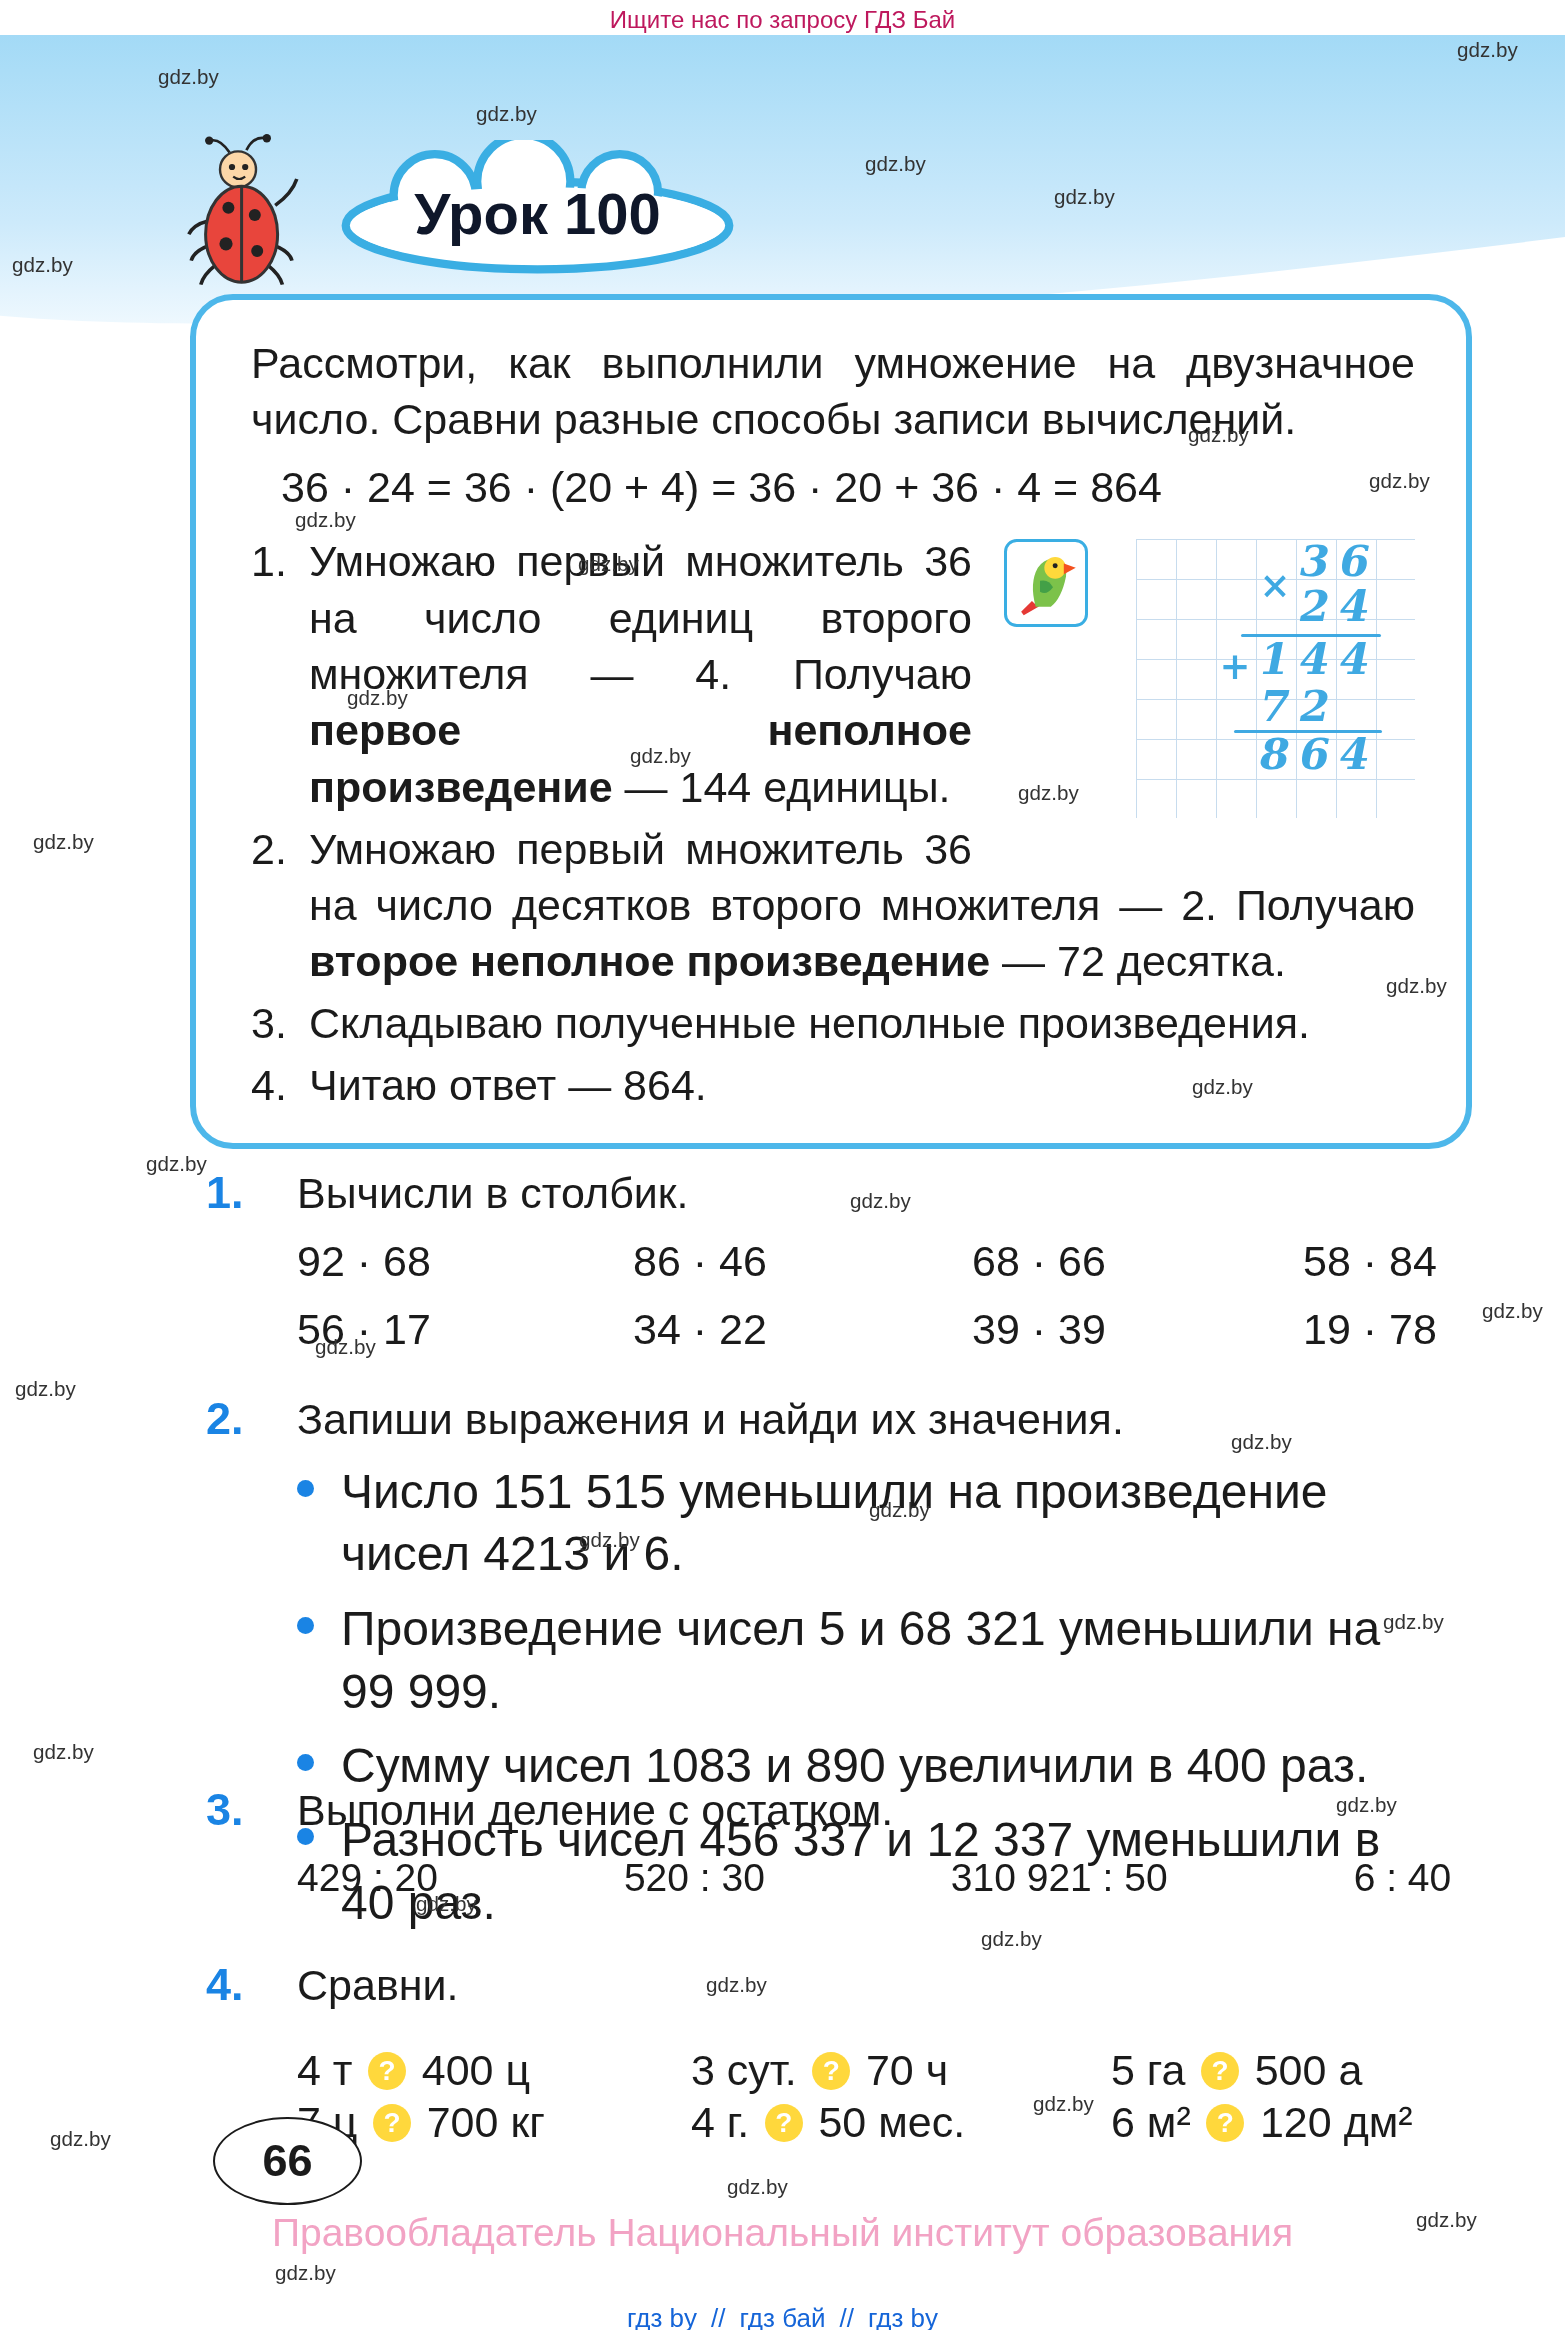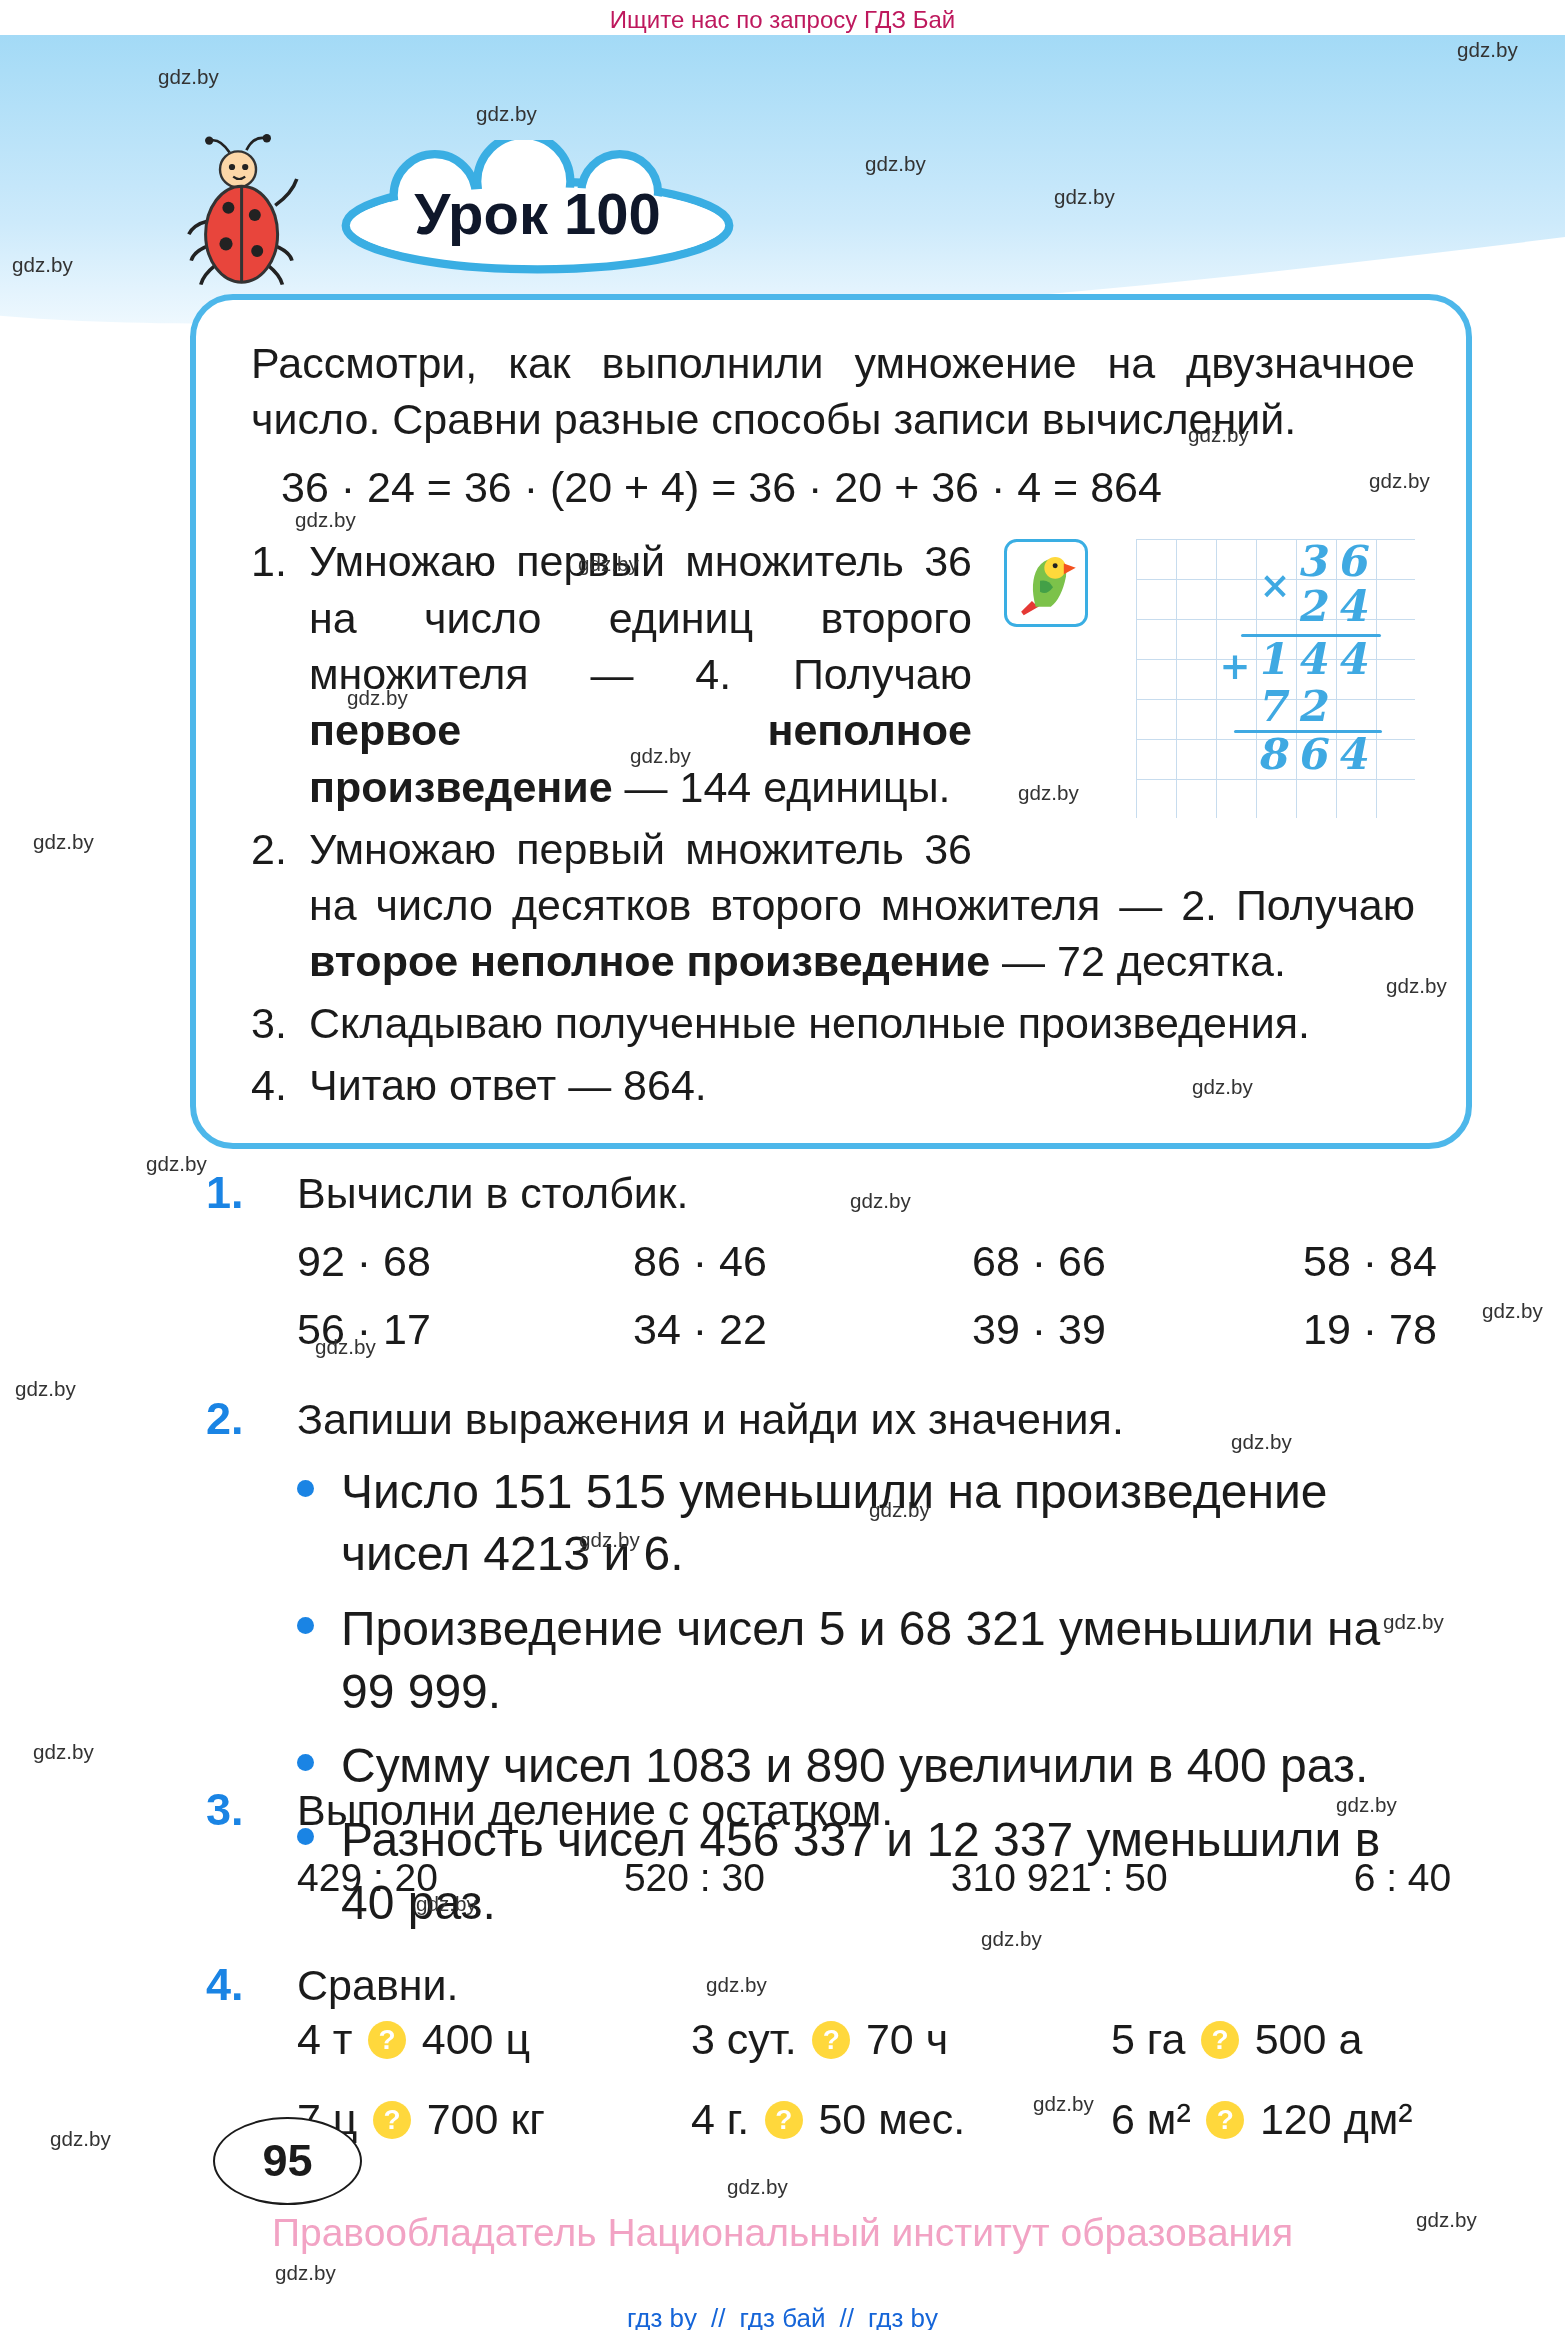--- a/index.html
+++ b/index.html
@@ -62,21 +62,21 @@
   #ex2 .ex-body{margin-top:15.6px;}
   .bullet-item{display:flex;gap:27px;margin-bottom:11.3px;font-size:48px;line-height:1.31;}
   .bullet-dot{flex:none;width:17px;height:17px;border-radius:50%;background:#1a84e4;margin-top:19px;}
   .bullet-text{max-width:1071px;}
 
   #ex3{top:1784px;}
   #ex3 .ex-body{margin-top:20px;display:flex;justify-content:space-between;
     font-size:39px;padding-right:2.8px;}
 
   #ex4{top:1959px;}
-  #ex4 .ex-body{margin-top:4px;display:grid;grid-template-columns:394px 420px auto;row-gap:31px;}
+  #ex4 .ex-body{margin-top:35px;display:grid;grid-template-columns:394px 420px auto;row-gap:3px;}
   .cmp{display:flex;align-items:center;gap:15.6px;font-size:43px;}
   .qmark{flex:none;width:38px;height:38px;border-radius:50%;background:#ffd83c;
     color:#fff;font-weight:bold;font-size:28px;display:flex;align-items:center;
     justify-content:center;}
 
   
   #page-num{position:absolute;left:213px;top:2117px;width:145px;height:84px;
     border:2.1px solid #1b1b1b;border-radius:50%;background:#fff;display:flex;
     align-items:center;justify-content:center;font-size:45px;font-weight:bold;z-index:2;}
   #copyright{position:absolute;top:2211px;left:0;width:100%;text-align:center;
@@ -288,21 +288,21 @@
         <span>50 мес.</span>
       </div>
       <div class="cmp">
         <span>6 м²</span>
         <span class="qmark">?</span>
         <span>120 дм²</span>
       </div>
     </div>
   </div>
 
-  <div id="page-num">95</div>
+  <div id="page-num">66</div>
 
   <div id="copyright">Правообладатель Национальный институт образования</div>
 
   <div id="footer-links">
     <span>гдз by</span><span>//</span><span>гдз бай</span><span>//</span><span>гдз by</span>
   </div>
 
   <div id="watermark-layer">
       <div class="wm" style="left: 158px; top: 65px;">gdz.by</div>
       <div class="wm" style="left: 476px; top: 102px;">gdz.by</div>

